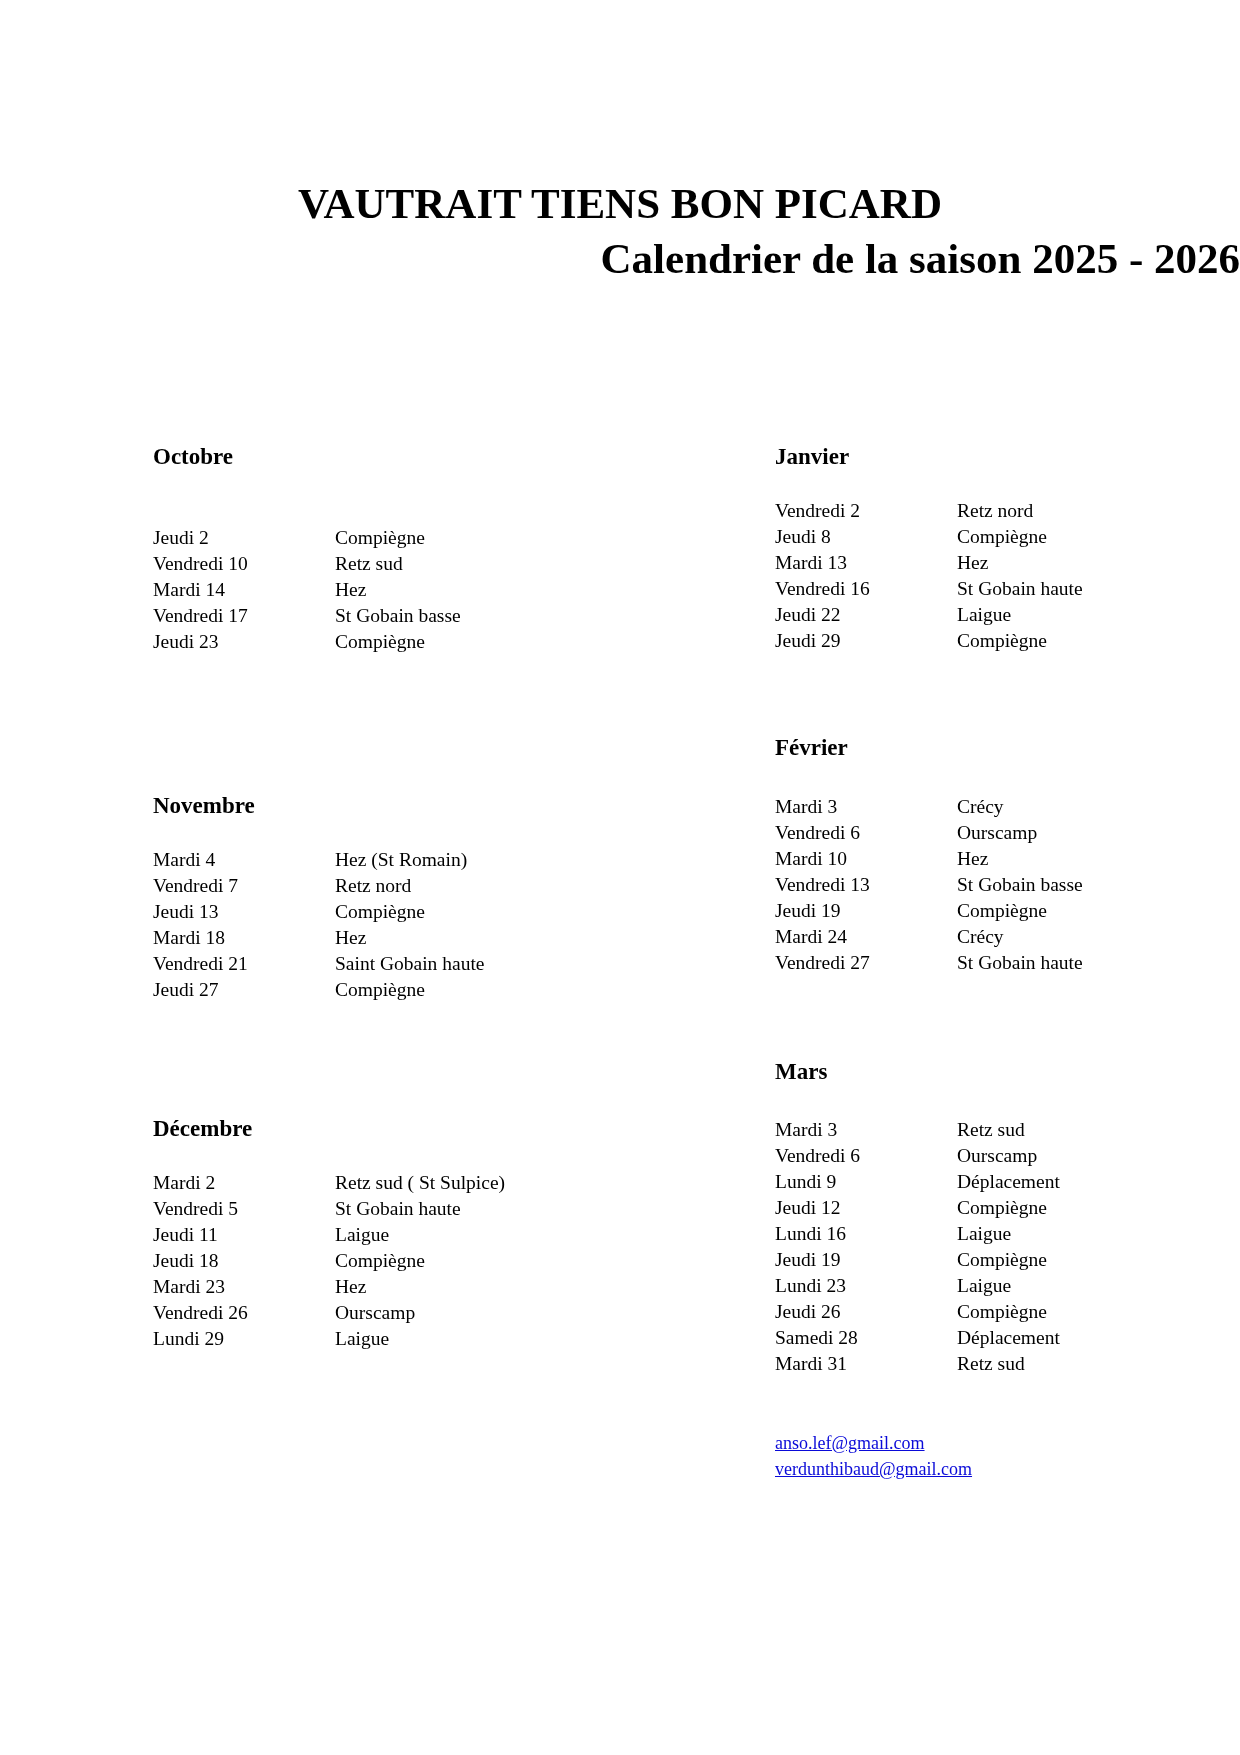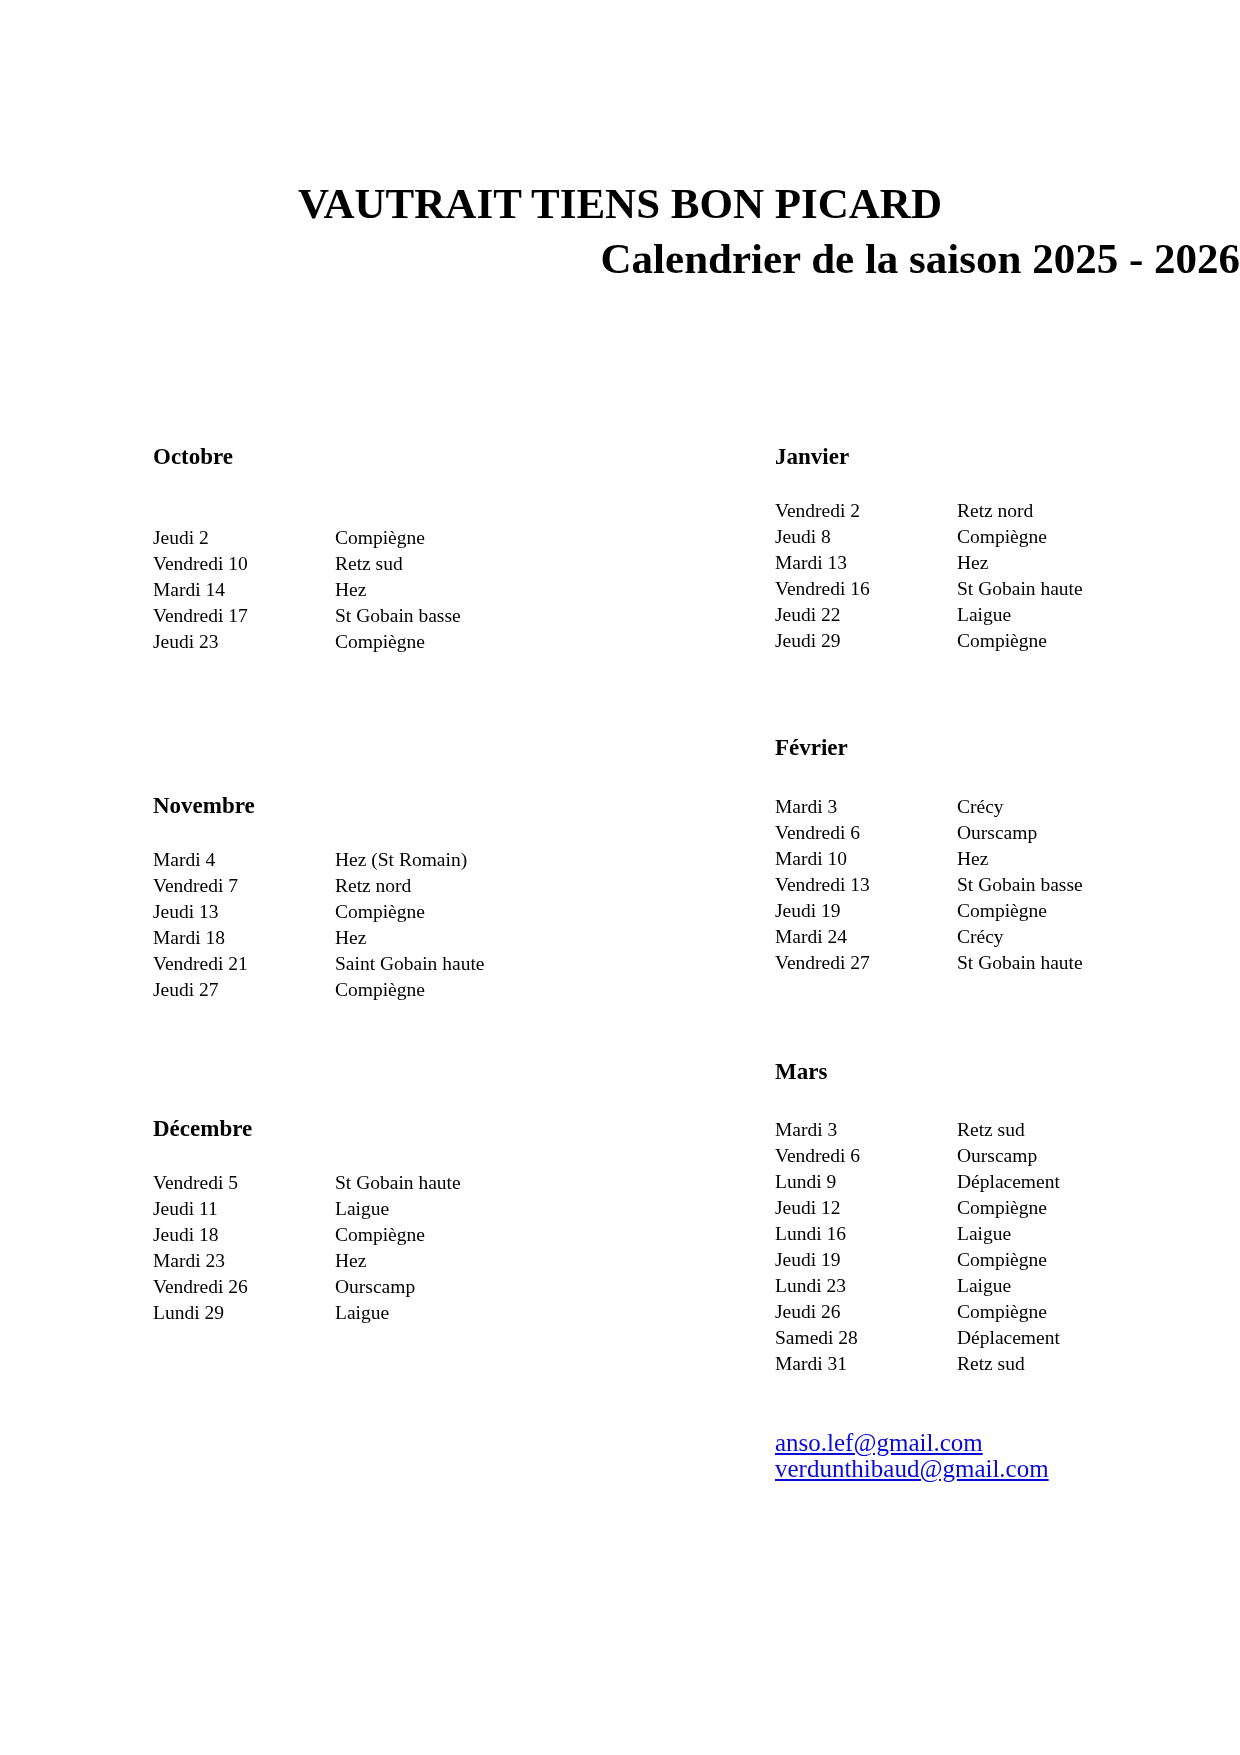--- a/index.html
+++ b/index.html
@@ -12,21 +12,21 @@
   .month { position: absolute; font-weight: bold; font-size: 23px; line-height: 28px;
            width: 300px; }
   .rows { position: absolute; font-size: 19.5px; line-height: 26px; }
   .row { display: flex; height: 26px; white-space: nowrap; }
   .row .d { width: 182px; }
   .footer { position: absolute; left: 153px; top: 1430px; font-size: 19.5px; line-height: 26px; }
   .frow { display: flex; height: 26px; white-space: nowrap; }
   .frow .role { width: 182px; }
   .frow .name { width: 205px; font-weight: bold; }
   .frow .phone { width: 150px; font-weight: bold; }
-  .emails { position: absolute; left: 775px; top: 1430px; font-size: 25px; line-height: 26px; }
+  .emails { position: absolute; left: 775px; top: 1430px; font-size: 18px; line-height: 26px; }
   .emails a { display: block; height: 26px; color: #0a0ad8; text-decoration: underline; }
 </style>
 </head>
 <body>
 
 <div id="t1" class="title">VAUTRAIT TIENS BON PICARD</div>
 <div id="t2" class="title">Calendrier de la saison 2025 - 2026</div>
 
 <div class="month-block">
     <div class="month" style="left: 153px; top: 443px;">Octobre</div>
@@ -78,20 +78,24 @@
       </div>
       <div class="row">
         <span class="d">Jeudi 27</span>
         <span class="p">Compiègne</span>
       </div>
     </div>
   </div>
 <div class="month-block">
     <div class="month" style="left: 153px; top: 1115px;">Décembre</div>
     <div class="rows" style="left: 153px; top: 1170px;">
+      <div class="row">
+        <span class="d">Mardi 2</span>
+        <span class="p">Retz sud ( St Sulpice)</span>
+      </div>
       <div class="row">
         <span class="d">Vendredi 5</span>
         <span class="p">St Gobain haute</span>
       </div>
       <div class="row">
         <span class="d">Jeudi 11</span>
         <span class="p">Laigue</span>
       </div>
       <div class="row">
         <span class="d">Jeudi 18</span>

